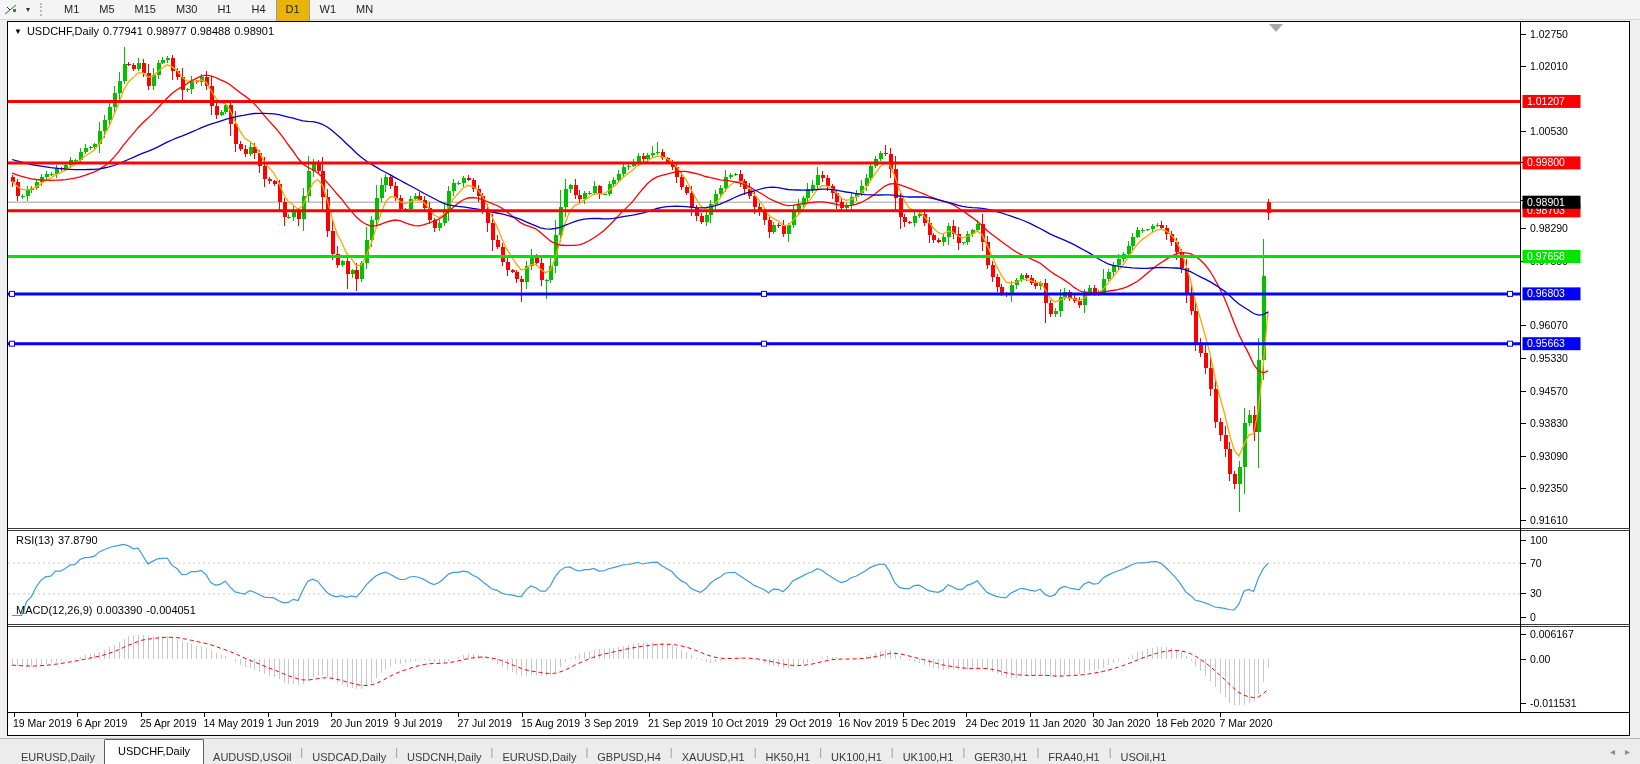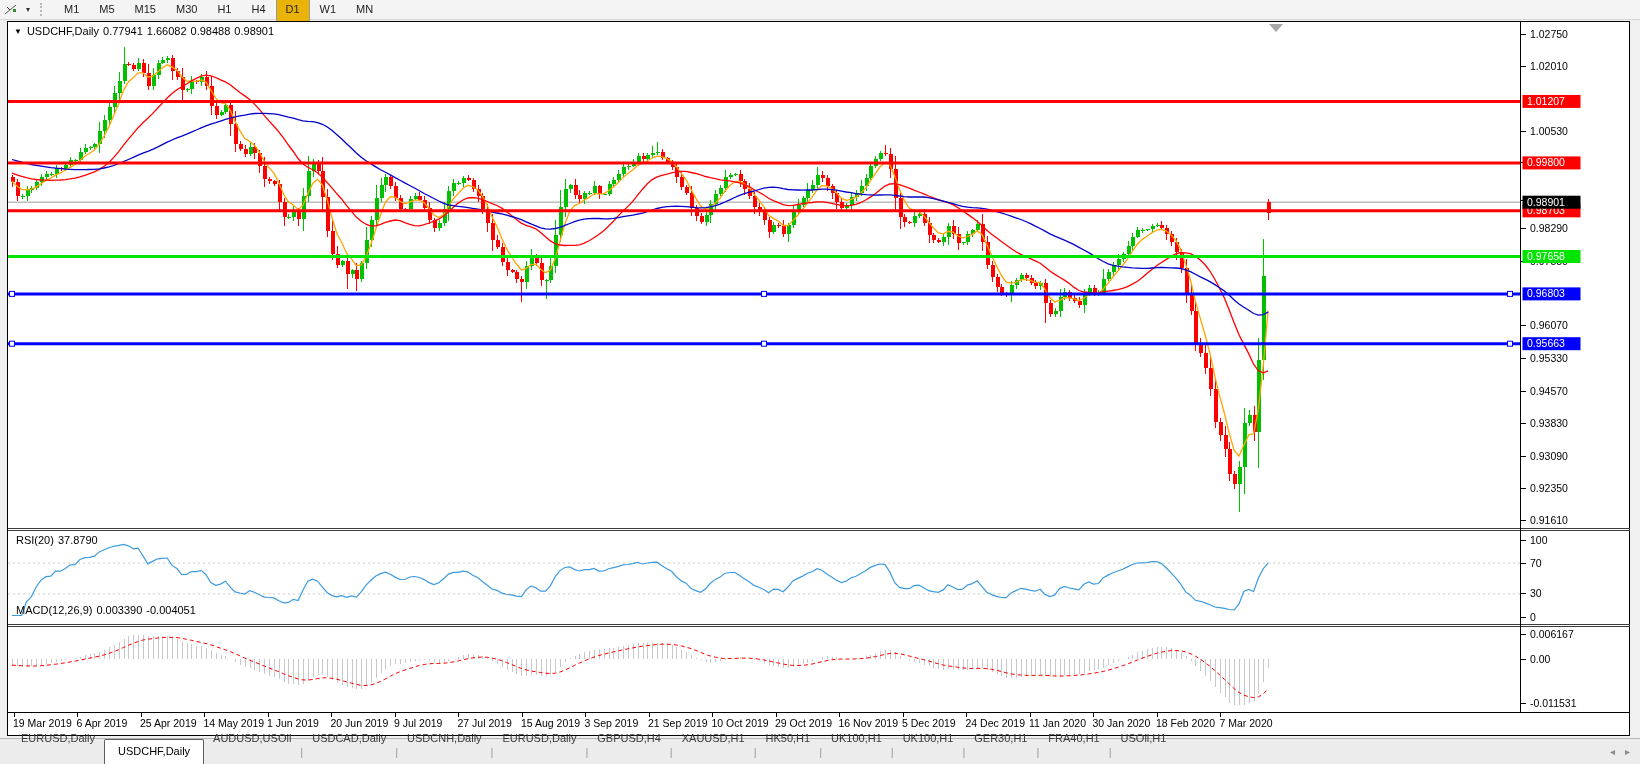--- a/index.html
+++ b/index.html
@@ -12,21 +12,21 @@
   #toolbar .iconbtn{padding:0 3px;display:flex;align-items:center}
   #toolbar .caret{font-size:8px;color:#333;padding:0 4px}
   #toolbar .grip{width:4px;height:13px;border-left:2px dotted #b8b8b8;margin:0 8px 0 6px}
   #chart-svg{position:absolute;left:0;top:0;z-index:1}
   .overlay{position:absolute;z-index:3;font-size:11px;color:#000;white-space:nowrap}
   .overlay span{margin-right:4px}
   .overlay .caret{font-size:8px;position:relative;top:-1px;margin-right:5px}
   #tabbar{position:absolute;left:0;top:738px;width:1640px;height:26px;background:#ececec;
     border-top:1px solid #b5b5b5;display:flex;align-items:flex-end;padding-left:12px;
     font-size:11px;color:#3a3a3a;z-index:2;box-sizing:border-box}
-  .tab{padding:5px 9px 20px;cursor:default}
+  .tab{padding:5px 9px 1px;cursor:default}
   .tab.active{background:#ffffff;border:1px solid #5f5f5f;border-bottom:none;border-radius:2px 2px 0 0;
     padding:5px 13px 7px;color:#000}
   .tabsep{color:#9a9a9a;padding-bottom:6px}
   #tabarrows{position:absolute;right:10px;top:746px;z-index:3;color:#8a8a8a;font-size:10px}
   #tabarrows span{margin-left:10px;cursor:default}
 </style>
 </head>
 <body>
 
 <div id="toolbar">
@@ -996,25 +996,25 @@
       <line x1="1093.5" y1="713" x2="1093.5" y2="717" stroke="#000" stroke-width="1" shape-rendering="crispEdges"></line>
       <text x="1092.5" y="727" fill="#000">30 Jan 2020</text>
       <line x1="1157" y1="713" x2="1157" y2="717" stroke="#000" stroke-width="1" shape-rendering="crispEdges"></line>
       <text x="1156" y="727" fill="#000">18 Feb 2020</text>
       <line x1="1220.5" y1="713" x2="1220.5" y2="717" stroke="#000" stroke-width="1" shape-rendering="crispEdges"></line>
       <text x="1219.5" y="727" fill="#000">7 Mar 2020</text>
     </g>
   </svg>
 
 <div class="overlay" style="left:14px;top:25px">
-  <span class="caret">▼</span><span>USDCHF,Daily</span><span>0.77941</span><span>1.66082</span><span>0.98488</span><span>0.98901</span>
+  <span class="caret">▼</span><span>USDCHF,Daily</span><span>0.77941</span><span>0.98977</span><span>0.98488</span><span>0.98901</span>
 </div>
 
 <div class="overlay" style="left:16px;top:534px">
-  <span>RSI(20)</span><span>37.8790</span>
+  <span>RSI(13)</span><span>37.8790</span>
 </div>
 
 <div class="overlay" style="left:16px;top:604px">
   <span>MACD(12,26,9)</span><span>0.003390</span><span>-0.004051</span>
 </div>
 
 <div id="tabbar">
     <span class="tab">EURUSD,Daily</span>
     <span class="tab active">USDCHF,Daily</span>
     <span class="tab">AUDUSD,USOil</span>

